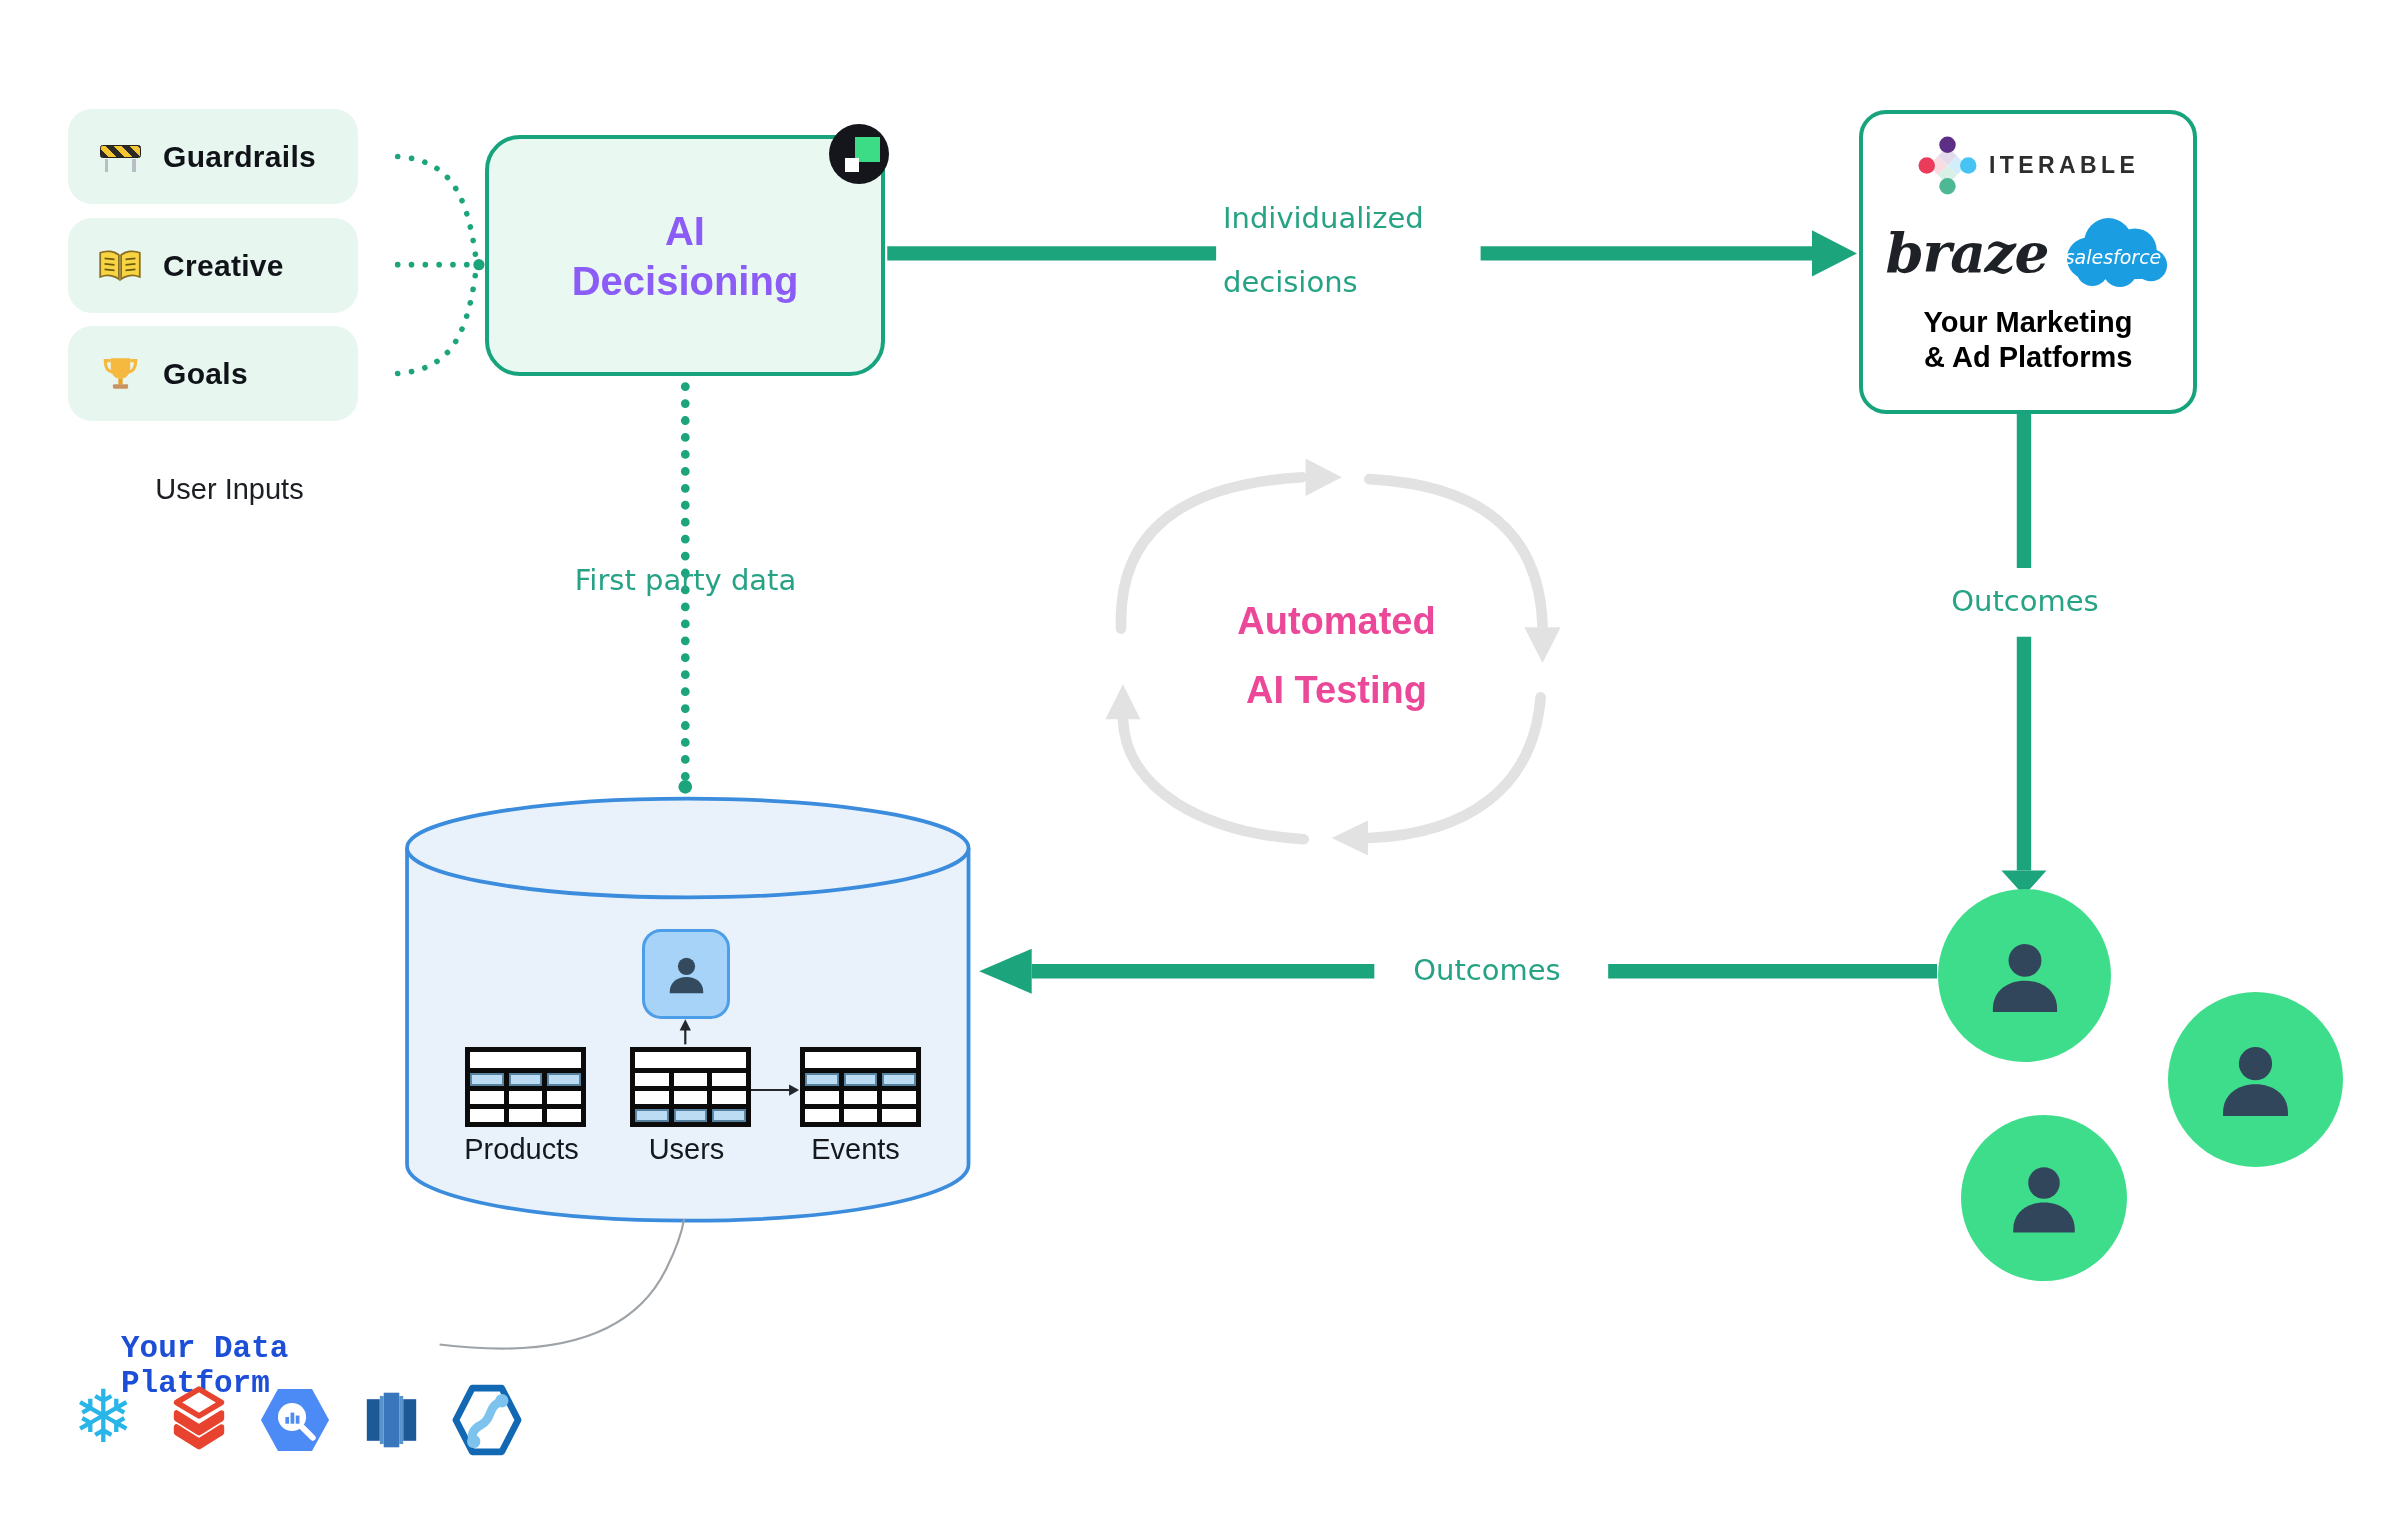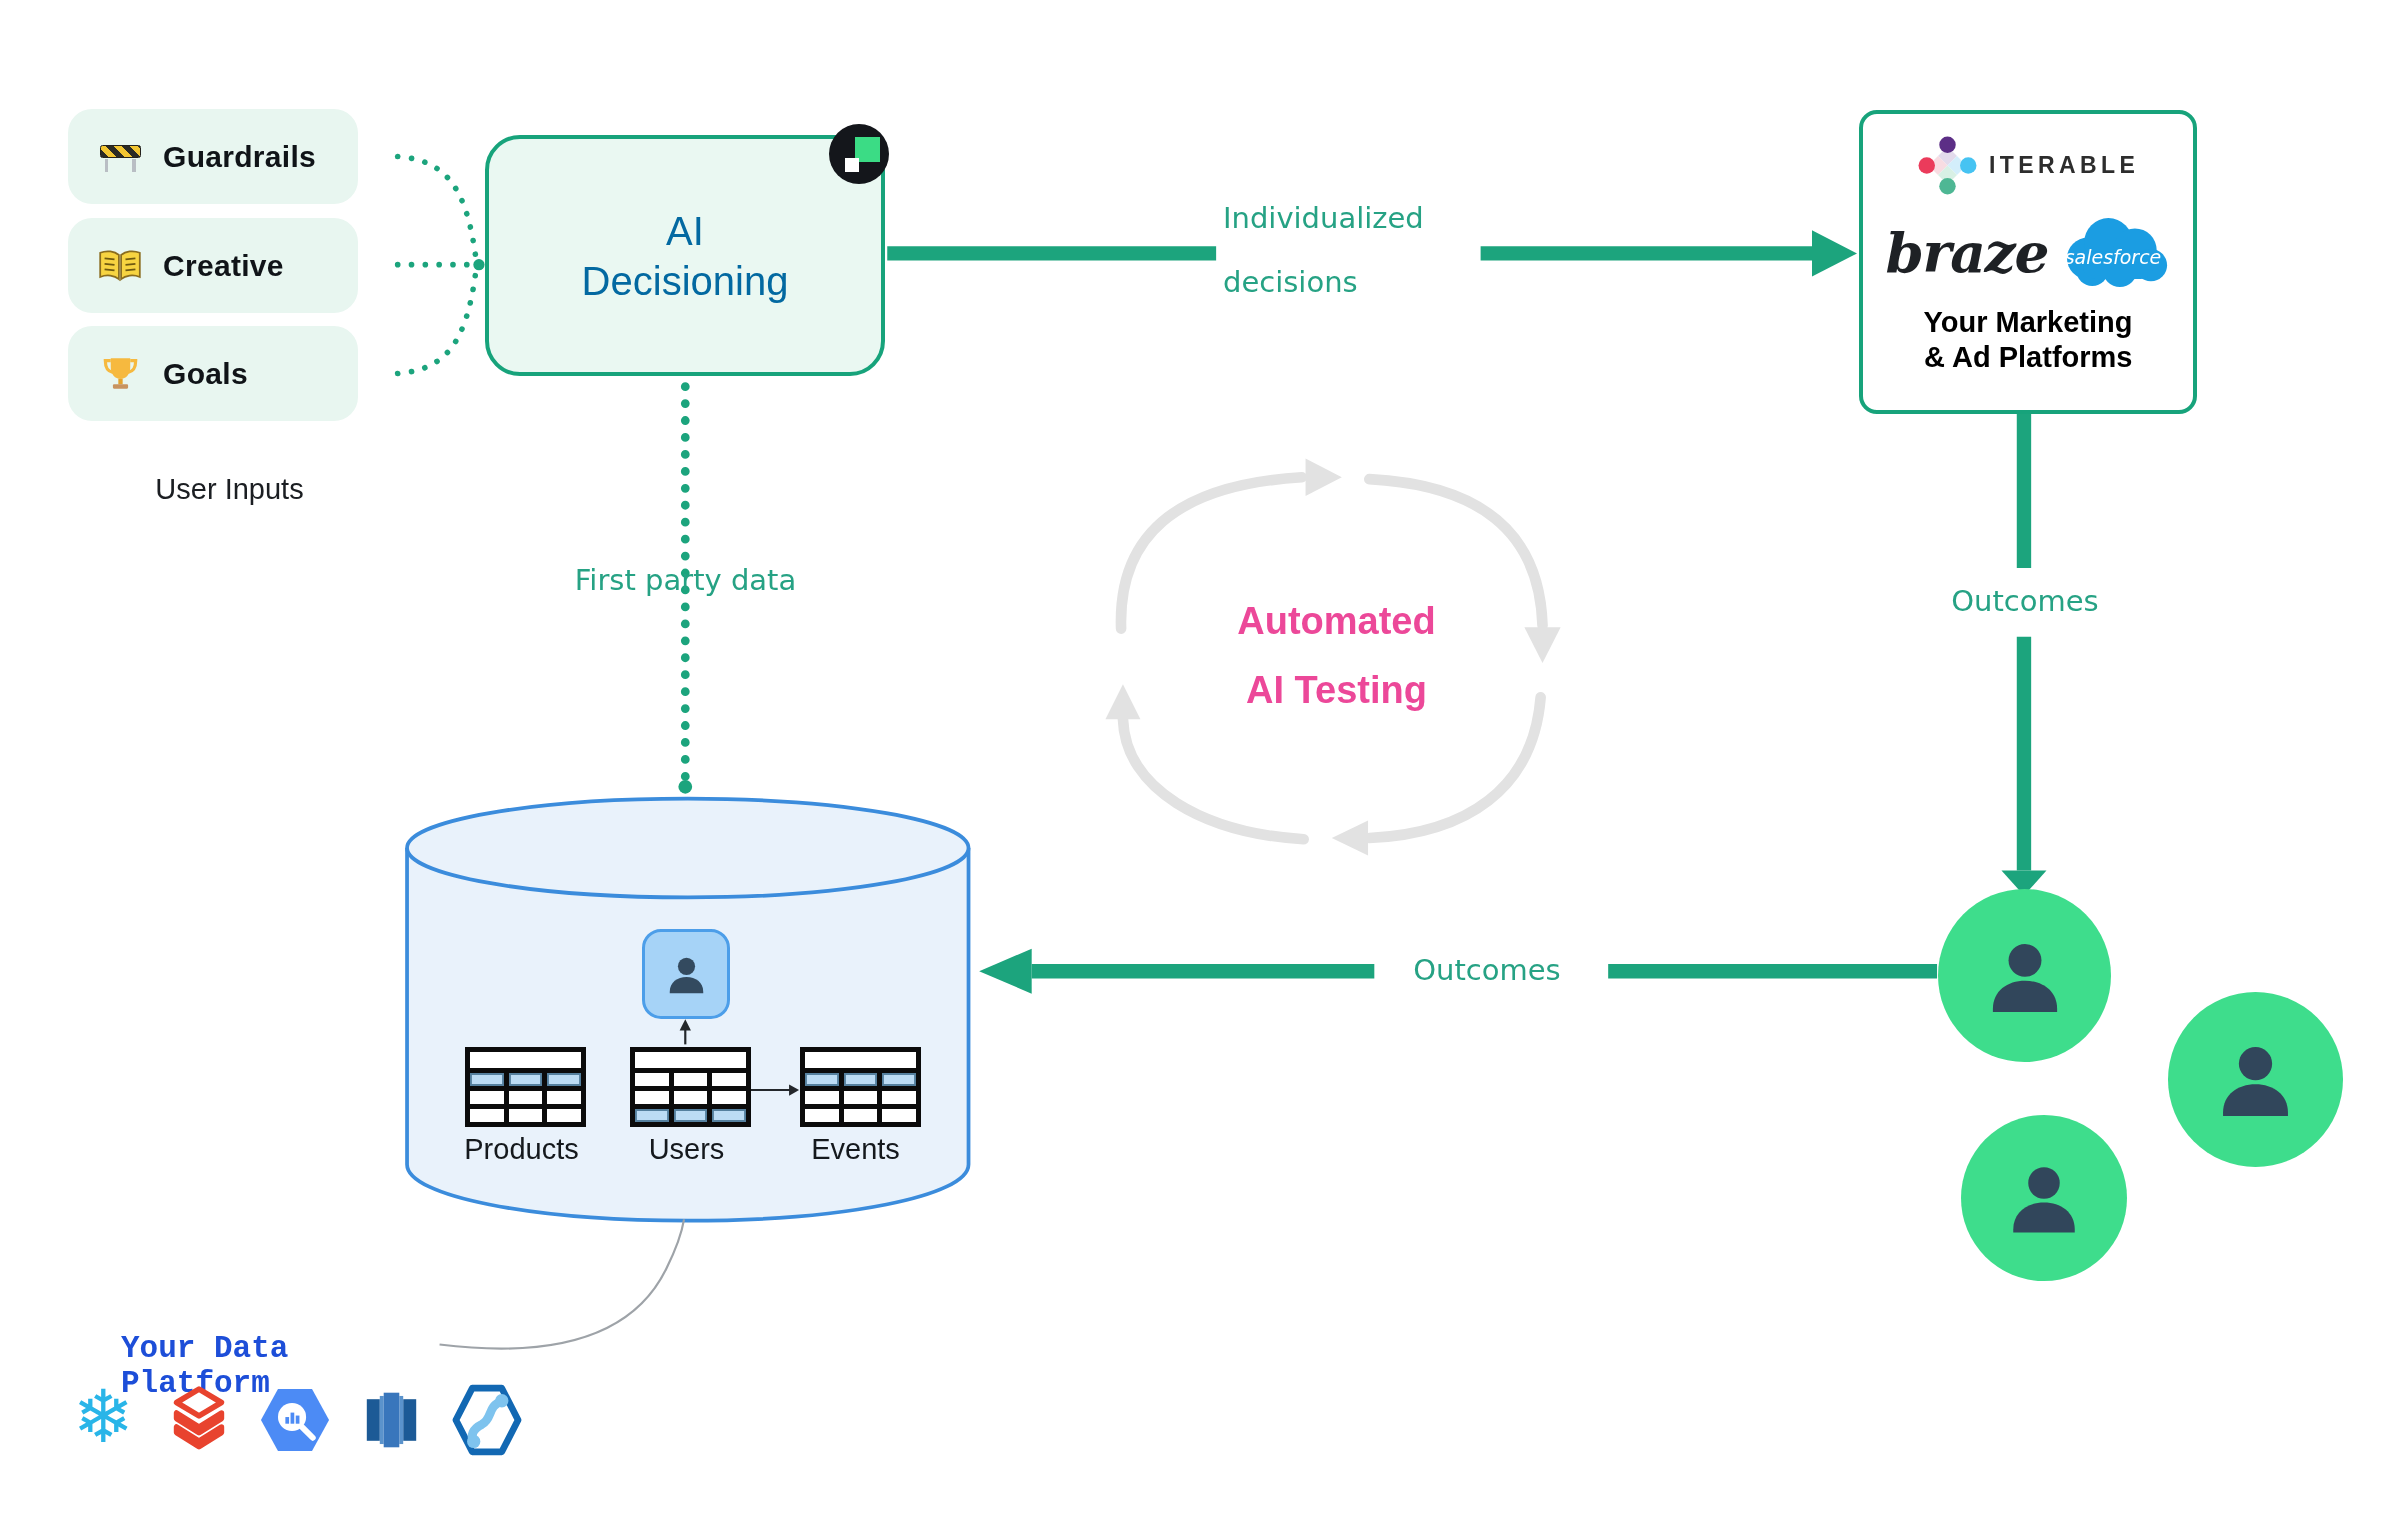--- a/index.html
+++ b/index.html
@@ -28,21 +28,21 @@
   }
   .barrier .leg{position:absolute;top:19px;width:3.8px;height:13.8px;background:#b9bec4;}
   .barrier .leg.l{left:5px}.barrier .leg.r{right:5px}
 
   
   .ai-box{
     left:485px;top:135px;width:400px;height:241px;border-radius:35px;
     background:#EAF8F2;border:4.4px solid #17A37B;box-sizing:border-box;
     display:flex;align-items:center;justify-content:center;text-align:center;
   }
-  .ai-title{font-weight:normal;font-size:40px;line-height:1.25;color:#0369a1;}
+  .ai-title{font-weight:bold;font-size:40px;line-height:1.25;color:#8b5cf6;}
   .badge{
     left:829px;top:124px;width:60px;height:60px;border-radius:50%;background:#14161B;z-index:3;position:absolute;
   }
   .badge .g{position:absolute;left:26px;top:12.5px;width:25px;height:25px;background:#3BDC85;}
   .badge .w{position:absolute;left:16.3px;top:34px;width:13.8px;height:13.8px;background:#ffffff;}
 
   
   .flow-label{
     position:absolute;z-index:2;color:#26A284;font-family:"DejaVu Sans", sans-serif;
     font-size:29px;text-align:center;
@@ -50,21 +50,21 @@
   .two-line{display:flex;flex-direction:column;gap:30px;align-items:flex-start;}
 
   
   .loop-text{
     left:1180px;top:600px;width:313px;text-align:center;display:flex;flex-direction:column;gap:26px;
     font-weight:bold;font-size:38px;color:#ec4899;
   }
 
   
   .mk-box{
-    left:1859px;top:110px;width:338px;height:304px;border-radius:18px;background:#ffffff;
+    left:1859px;top:110px;width:338px;height:304px;border-radius:27px;background:#ffffff;
     border:4.4px solid #17A37B;box-sizing:border-box;display:flex;flex-direction:column;align-items:center;
     padding-top:17.5px;gap:8.8px;
   }
   .mk-row1{display:flex;align-items:center;gap:11.3px;height:68px;}
   .iterable-word{font-weight:bold;font-size:23px;letter-spacing:4.4px;color:#2d2d2d;}
   .mk-row2{display:flex;align-items:center;gap:6.3px;height:88px;}
   .braze-word{font-family:"DejaVu Serif", serif;font-style:italic;font-weight:bold;font-size:55px;color:#1e2125;letter-spacing:-1.3px;}
   .mk-caption{font-weight:bold;font-size:29px;line-height:1.22;color:#000000;text-align:right;}
 
   

